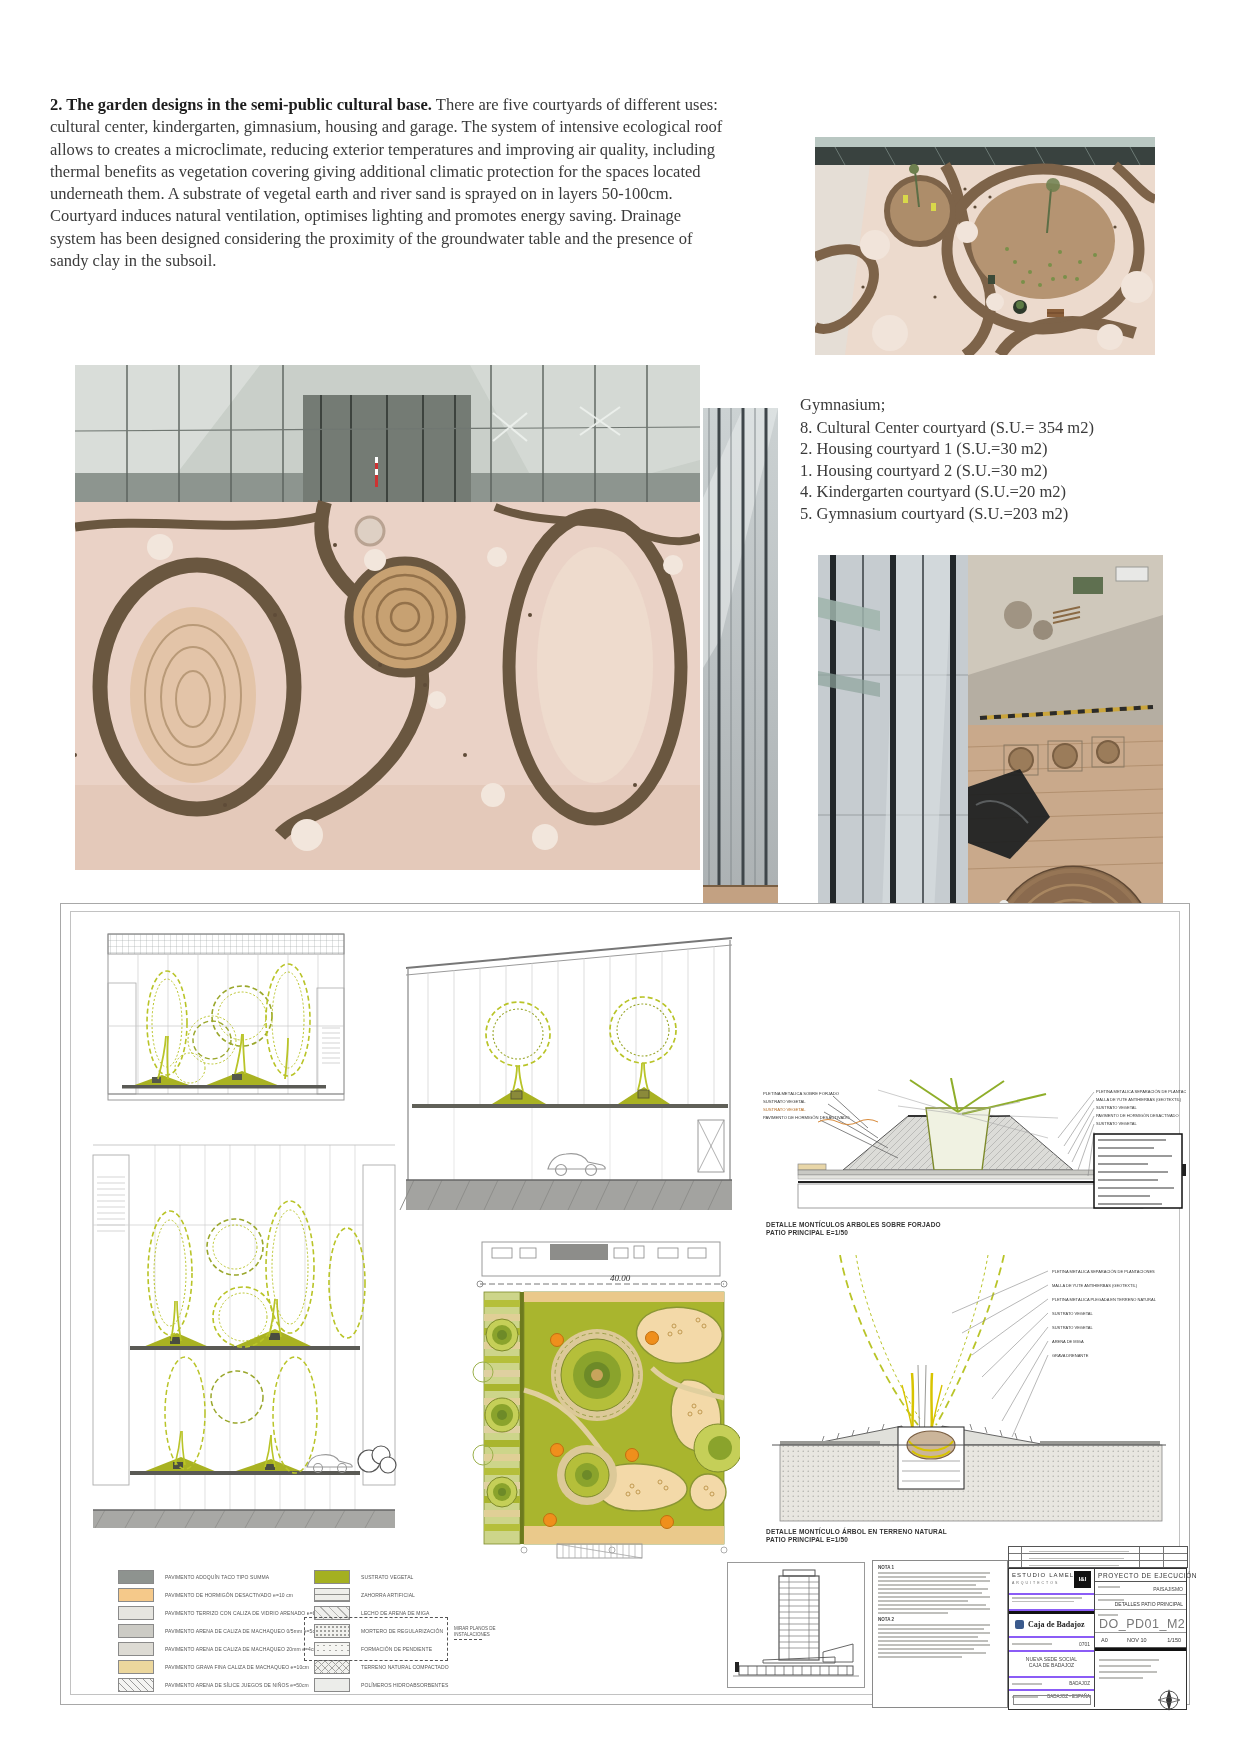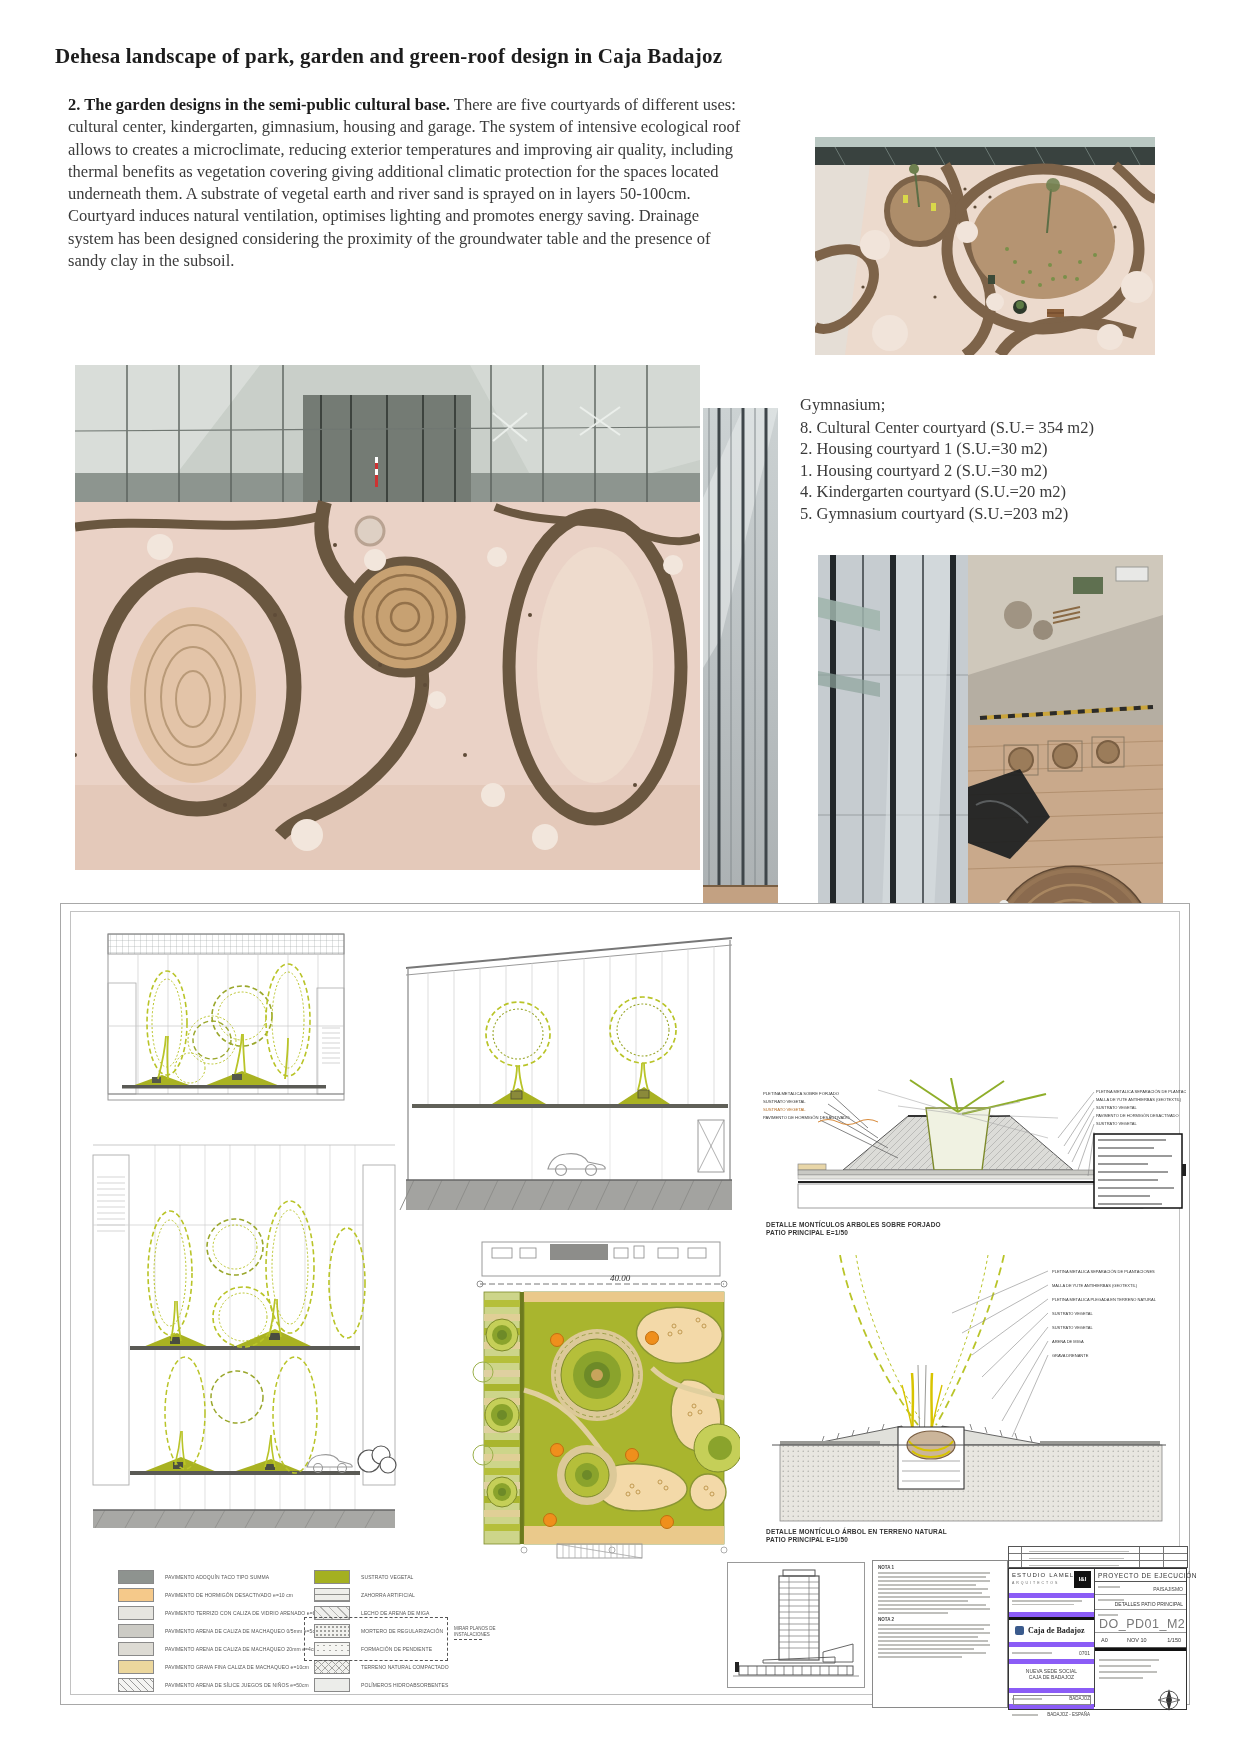--- a/index.html
+++ b/index.html
@@ -30,32 +30,31 @@
   .sw-g4{background:radial-gradient(#9a9a97 .7px,#f2f2ef .8px);background-size:4px 4px;}
   .sw-g5{background:radial-gradient(#a8a8a5 .7px,#f5f5f2 .8px);background-size:6px 5px;}
   .sw-g6{background:repeating-linear-gradient(45deg,#a5a5a2 0 1px,transparent 1px 5px),
                     repeating-linear-gradient(-45deg,#a5a5a2 0 1px,#f1f1ee 1px 5px);}
   .sw-g7{background:#ecEDEa;background:#ecedea;}
   .tline{height:2px;background:#bfbfbc;margin:2px 0;}
   .notes{border:1px solid #8a8a8a;background:#fff;padding:4px 5px;}
   .nhead{font-family:"Liberation Sans","DejaVu Sans",sans-serif;font-size:4.5px;font-weight:bold;color:#444;}
   .tb{border:1.5px solid #333;background:#fff;font-family:"Liberation Sans","DejaVu Sans",sans-serif;}
   .tb .micro{font-size:4px;color:#666;}
-  .tb-sec{border-bottom:5px solid #8b5cf6;position:relative;}
+  .tb-sec{border-bottom:2px solid #8b5cf6;position:relative;}
   .tb-right{border-left:1px solid #444;}
   .dim-note{font-family:"Liberation Sans","DejaVu Sans",sans-serif;font-size:4.5px;color:#555;line-height:5.5px;}
 </style>
 </head>
 <body>
 
 <div class="page">
 
-  <div class="abs title" style="left:55px;top:44px;">Dehesa landscape of park, garden and green-roof design in Caja Badajoz</div>
-
-  <div class="abs para" style="left:68px;top:94px;">
+
+  <div class="abs para" style="left:50px;top:94px;">
     <b>2. The garden designs in the semi-public cultural base.</b>
     <span>There are five courtyards of different uses: cultural center, kindergarten, gimnasium, housing and garage. The system of intensive ecological roof allows to creates a microclimate, reducing exterior temperatures and improving air quality, including thermal benefits as vegetation covering giving additional climatic protection for the spaces located underneath them. A substrate of vegetal earth and river sand is sprayed on in layers 50-100cm. Courtyard induces natural ventilation, optimises lighting and promotes energy saving. Drainage system has been designed considering the proximity of the groundwater table and the presence of sandy clay in the subsoil.</span>
   </div>
 
   <div class="abs" style="left:815px;top:137px;width:340px;height:218px;">
     <svg width="340" height="218" viewBox="0 0 340 218">
       <rect width="340" height="218" fill="#ecdacd"></rect>
       <rect x="0" y="0" width="340" height="12" fill="#b9c7c2"></rect>
       <rect x="0" y="10" width="340" height="18" fill="#39423f"></rect>
       <g stroke="#6c7a75" stroke-width="1">

